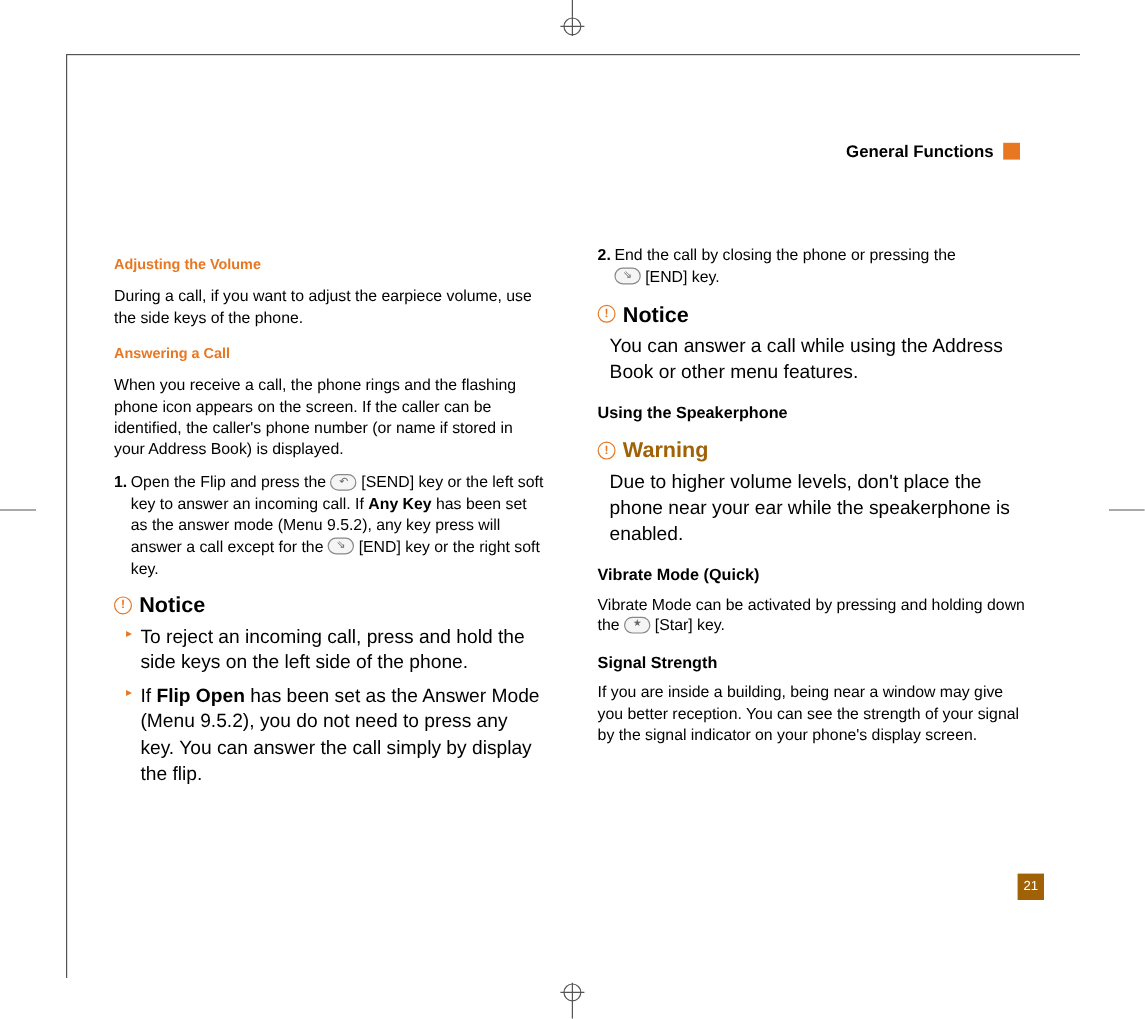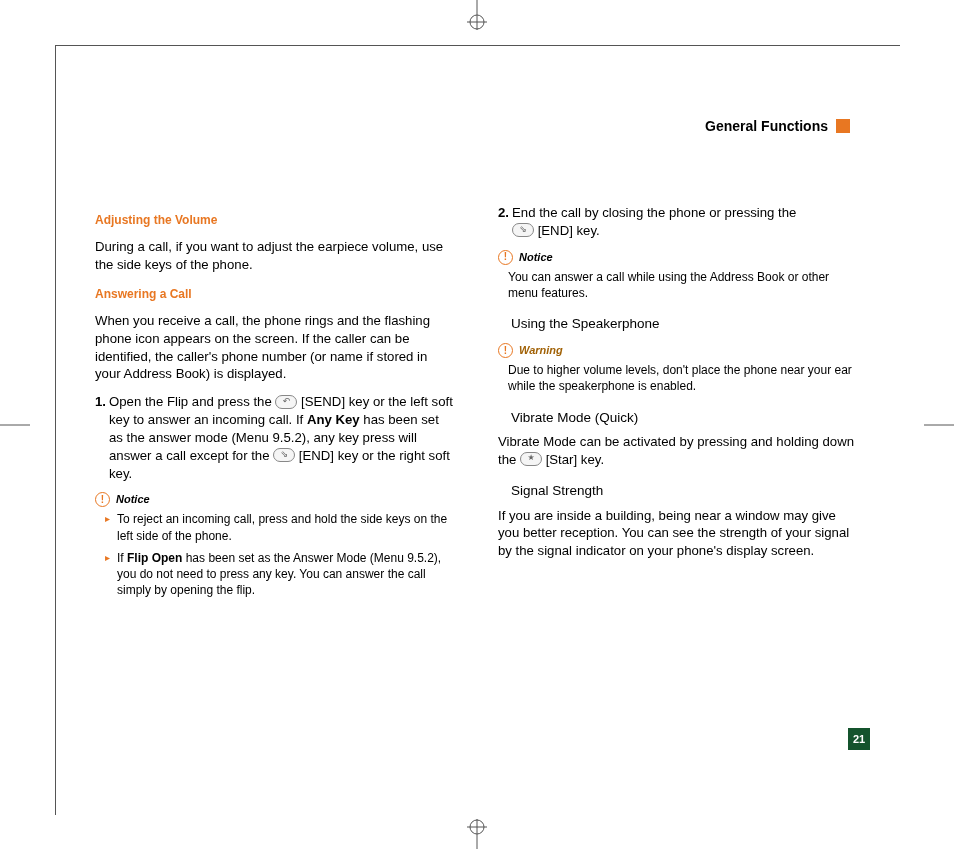--- a/index.html
+++ b/index.html
@@ -12,41 +12,41 @@
   .crop-right { right: 0; }
   .crop svg { display: block; }
   .frame { position: absolute; left: 55px; top: 45px; width: 845px; height: 770px; border-left: 1px solid #555; border-top: 1px solid #555; }
   .content { position: absolute; left: 95px; top: 120px; width: 780px; }
   .header { position: absolute; right: 25px; top: -2px; display: flex; align-items: center; gap: 8px; margin-left: 29px; }
   .header-title { font-weight: bold; font-size: 14px; }
   .header-mark { width: 14px; height: 14px; background: #E87722; }
   .columns { display: flex; gap: 45px; margin-top: 80px; }
   .col { width: 358px; font-size: 13.2px; line-height: 1.35; }
   h2.orange { color: #E87722; font-size: 12px; font-weight: bold; margin: 12px 0 10px; }
-  h3.black { font-weight: normal; font-size: 13.5px; margin: 14px 13px 6px; }
+  h3.black { font-weight: bold; font-size: 13.5px; margin: 14px 0 6px; }
   p { margin: 6px 0 10px; }
   ol { list-style: none; }
   ol li { margin: 4px 0 6px; padding-left: 14px; position: relative; }
   ol li .num { position: absolute; left: 0; font-weight: bold; }
   .callout-head { display: flex; align-items: center; gap: 6px; margin-top: 10px; }
   .callout-icon { width: 15px; height: 15px; border-radius: 50%; border: 1.5px solid #E87722; color: #E87722; font-weight: bold; font-size: 10px; display: flex; align-items: center; justify-content: center; }
-  .callout-label { font-weight: bold; font-size: 11px; font-style: italic; }
+  .callout-label { font-weight: bold; font-size: 18px; }
   .callout-label.orange { color: #a16207; }
-  .callout-body { font-size: 12px; margin: 4px 0 8px 10px; }
+  .callout-body { font-size: 16px; margin: 4px 0 8px 10px; }
   .callout-body ul { list-style: none; }
   .callout-body li { position: relative; padding-left: 12px; margin-bottom: 6px; }
   .callout-body li::before { content: "▸"; color: #E87722; position: absolute; left: 0; font-size: 10px; top: 1px; }
   .keyicon { display: inline-block; vertical-align: middle; width: 22px; height: 14px; border: 1px solid #888; border-radius: 7px; background: #f5f5f5; position: relative; top: -1px; }
   .keyicon.wide { width: 30px; }
   .keyicon.wide::after { content: "SPK"; font-size: 6px; position: absolute; top: 2px; left: 0; right: 0; text-align: center; color: #666; }
   .keyicon.x::after { content: "✕"; font-size: 8px; position: absolute; top: 0; left: 0; right: 0; text-align: center; color: #666; }
   .keyicon.star::after { content: "★"; font-size: 8px; position: absolute; top: 0; left: 0; right: 0; text-align: center; color: #666; }
   .keyicon.arrow::after { content: "↶"; font-size: 9px; position: absolute; top: -1px; left: 0; right: 0; text-align: center; color: #666; }
   .keyicon.end::after { content: "⇘"; font-size: 9px; position: absolute; top: -1px; left: 0; right: 0; text-align: center; color: #666; }
-  .pagenum { position: absolute; right: 5px; top: 608px; width: 22px; height: 22px; background: #14532d; color: #fff; font-size: 11px; font-weight: bold; display: flex; align-items: center; justify-content: center; }
+  .pagenum { position: absolute; right: 5px; top: 608px; width: 22px; height: 22px; background: #a16207; color: #fff; font-size: 11px; font-weight: normal; display: flex; align-items: center; justify-content: center; }
   b { font-weight: bold; }
 </style>
 </head>
 <body>
 
 <div class="crop crop-top">
   <svg width="40" height="32">
       <line x1="20" y1="0" x2="20" y2="14" stroke="#555"></line>
       <circle cx="20" cy="22" r="7" fill="none" stroke="#555"></circle>
       <line x1="10" y1="22" x2="30" y2="22" stroke="#555"></line>
@@ -95,21 +95,21 @@
         </li>
       </ol>
 
       <div class="callout-head">
         <span class="callout-icon">!</span>
         <span class="callout-label">Notice</span>
       </div>
       <div class="callout-body">
         <ul>
           <li>To reject an incoming call, press and hold the side keys on the left side of the phone.</li>
-          <li><span>If </span><b>Flip Open</b><span> has been set as the Answer Mode (Menu 9.5.2), you do not need to press any key. You can answer the call simply by opening the flip.</span></li>
+          <li><span>If </span><b>Flip Open</b><span> has been set as the Answer Mode (Menu 9.5.2), you do not need to press any key. You can answer the call simply by display the flip.</span></li>
         </ul>
       </div>
     </div>
 
     <div class="col">
       <ol>
         <li>
           <span class="num">2.</span>
           <span><span>End the call by closing the phone or pressing the </span><br><span class="keyicon end"></span><span> [END] key.</span></span>
         </li>

